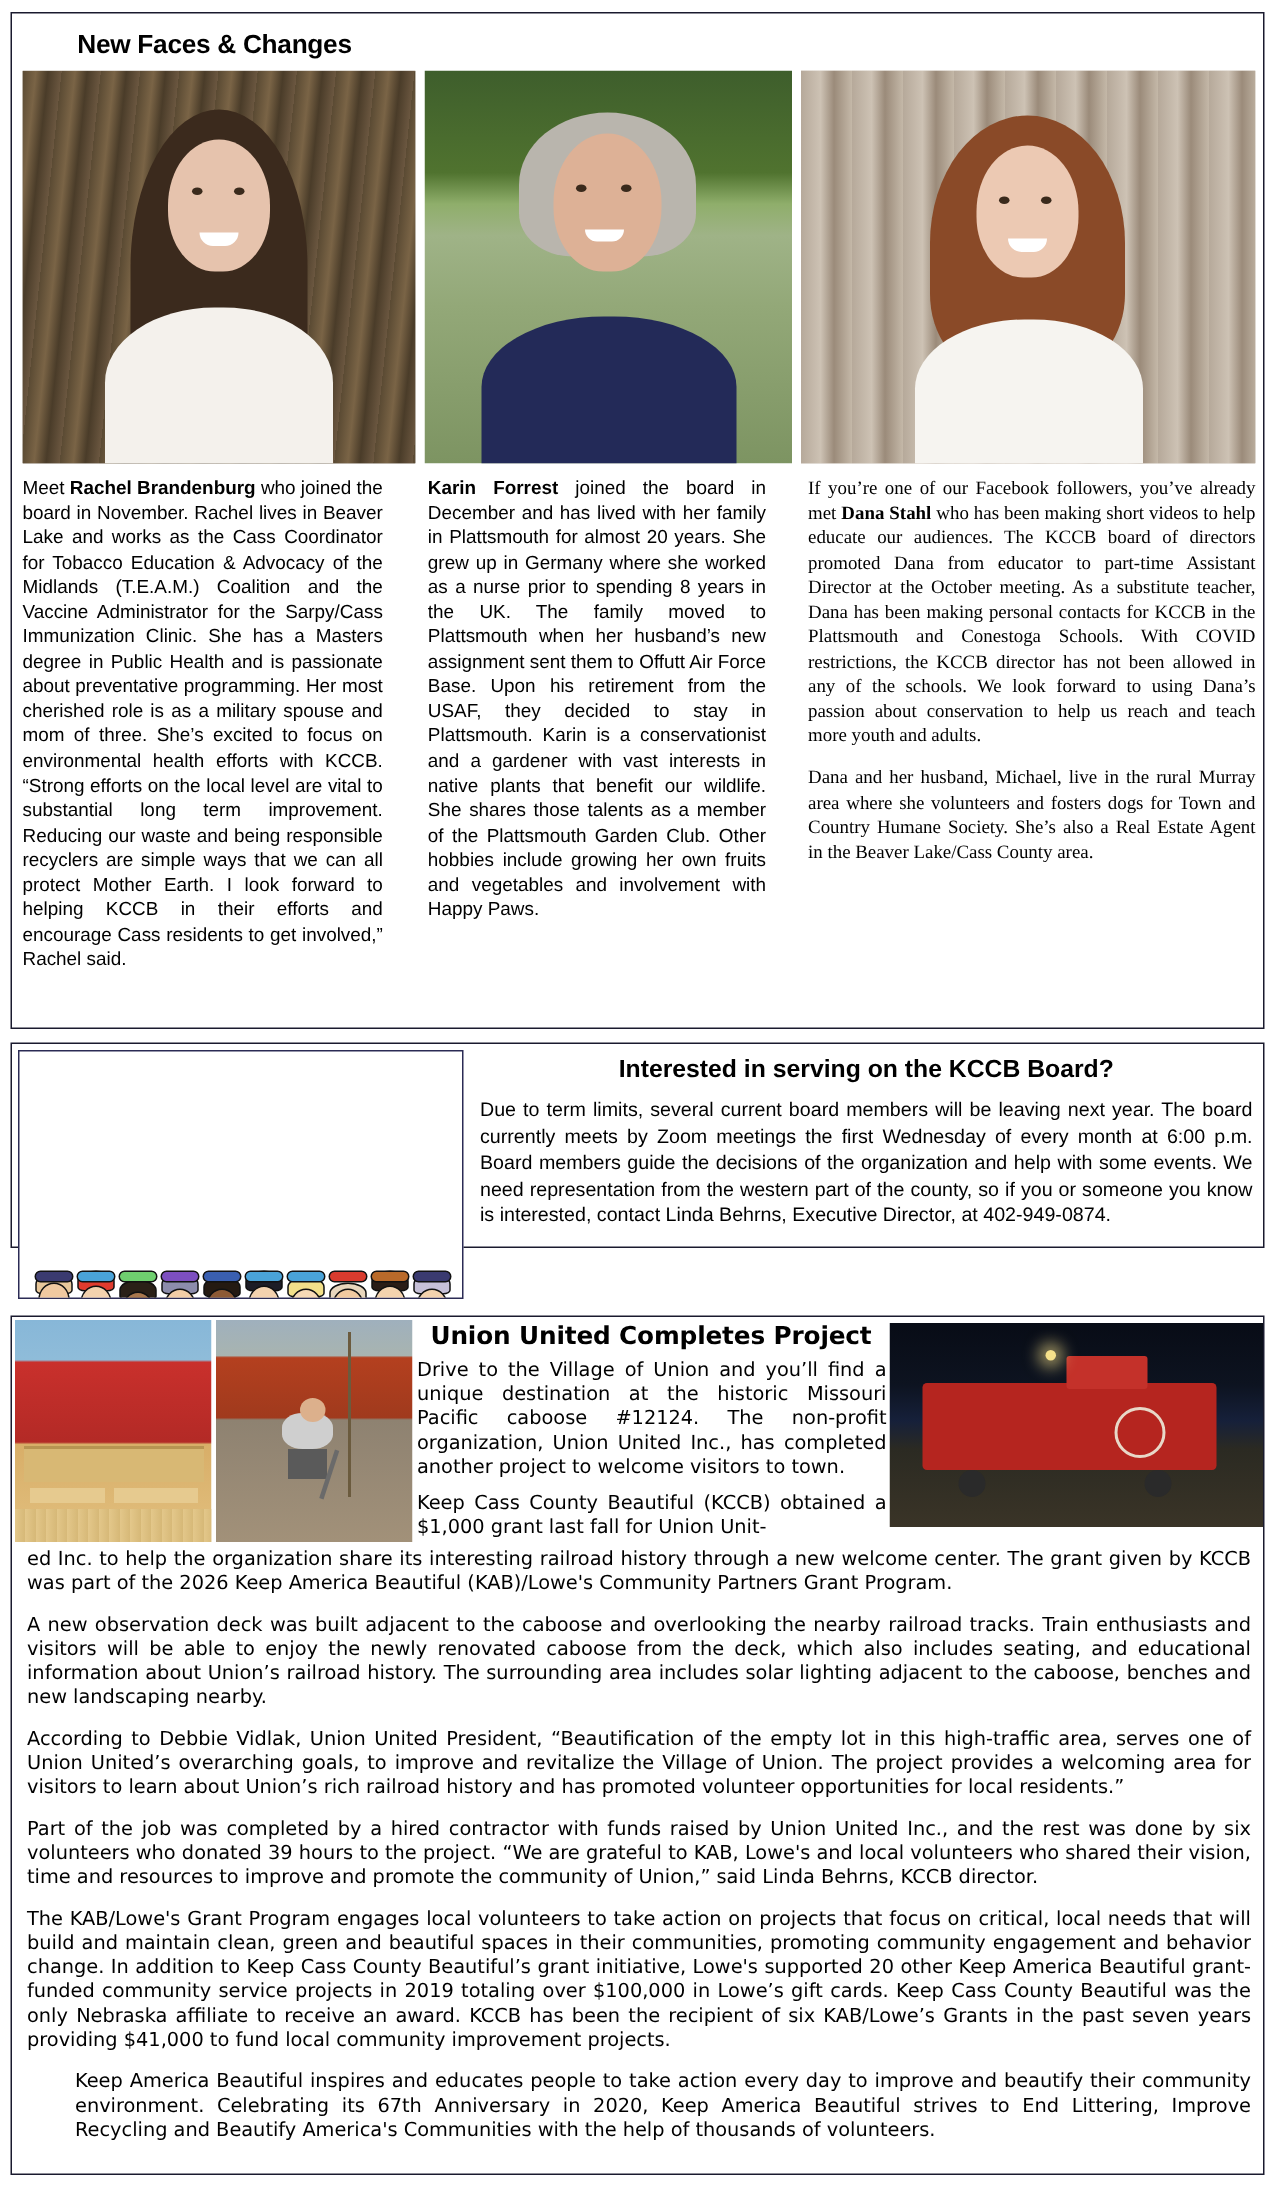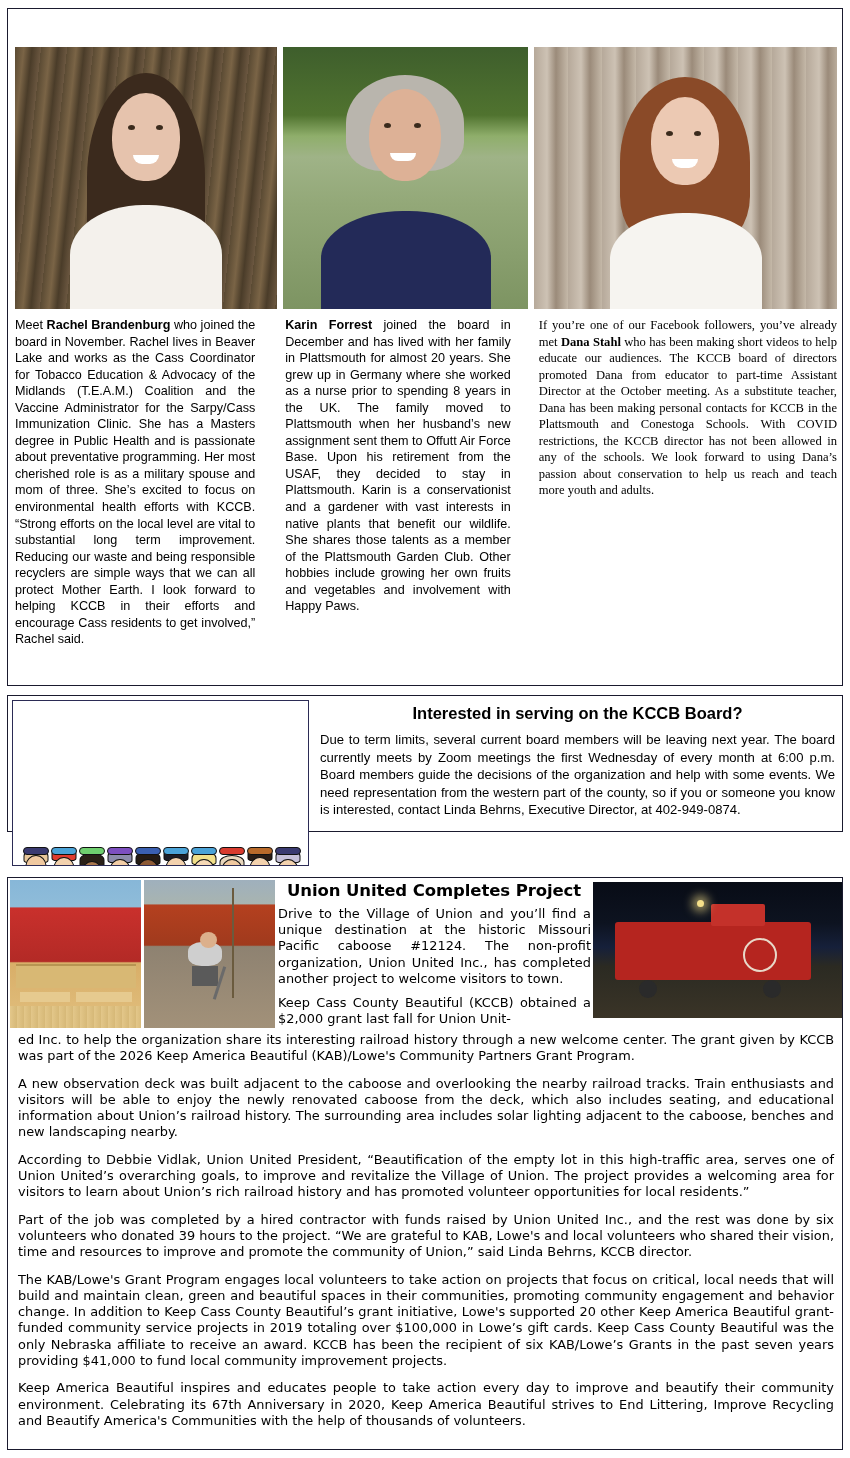--- a/index.html
+++ b/index.html
@@ -276,29 +276,30 @@
     left: 4px;
     top: 154px;
     width: 828px;
     padding: 0 6px 0 6px;
     box-sizing: border-box;
     font-size: 12.9px;
     line-height: 16.3px;
     text-align: justify;
   }
   .uu-body p { margin: 0 0 11px 0; }
-  .uu-body p:last-child { margin-bottom: 0; }
+  .uu-body p:last-child { margin-bottom: 0; margin-left: 32px; }
 </style>
 </head>
 <body>
 
 <div class="page">
 
   <section class="framed" id="new-faces">
 
+    <div class="nf-headline">New Faces &amp; Changes</div>
 
     <div class="nf-photos">
 
       <div class="photo photo-rachel">
         <div class="portrait-bg bark"></div>
         <div class="hair" style="left:72px;top:26px;width:118px;height:210px;background:#3b2a1d;"></div>
         <div class="head" style="left:97px;top:46px;width:68px;height:88px;background:#e6c3ad;"></div>
         <div class="eye" style="left:113px;top:78px;"></div>
         <div class="eye" style="left:141px;top:78px;"></div>
         <div class="smile" style="left:118px;top:108px;width:26px;height:9px;"></div>
@@ -331,20 +332,21 @@
       <div class="nf-col col-1">
         <p><span>Meet </span><b>Rachel Brandenburg</b><span> who joined the board in November. Rachel lives in Beaver Lake and works as the Cass Coordinator for Tobacco Education &amp; Advocacy of the Midlands (T.E.A.M.) Coalition and the Vaccine Administrator for the Sarpy/Cass Immunization Clinic. She has a Masters degree in Public Health and is passionate about preventative programming. Her most cherished role is as a military spouse and mom of three. She’s excited to focus on environmental health efforts with KCCB. “Strong efforts on the local level are vital to substantial long term improvement. Reducing our waste and being responsible recyclers are simple ways that we can all protect Mother Earth. I look forward to helping KCCB in their efforts and encourage Cass residents to get involved,” Rachel said.</span></p>
       </div>
 
       <div class="nf-col col-2">
         <p><b>Karin Forrest</b><span> joined the board in December and has lived with her family in Plattsmouth for almost 20 years. She grew up in Germany where she worked as a nurse prior to spending 8 years in the UK. The family moved to Plattsmouth when her husband’s new assignment sent them to Offutt Air Force Base. Upon his retirement from the USAF, they decided to stay in Plattsmouth. Karin is a conservationist and a gardener with  vast interests in native plants that benefit our wildlife. She shares those  talents as a member of the Plattsmouth Garden Club. Other hobbies include growing her own fruits and vegetables and involvement with Happy Paws.</span></p>
       </div>
 
       <div class="nf-col col-3">
         <p><span>If you’re one of our Facebook followers, you’ve already met </span><b>Dana Stahl</b><span> who has been making short videos to help educate our audiences. The KCCB board of directors promoted Dana from educator to part-time Assistant Director at the October meeting. As a substitute teacher, Dana has been making personal contacts for KCCB in the Plattsmouth and Conestoga Schools. With COVID restrictions, the KCCB director has not been allowed in any of the schools. We look forward to using Dana’s passion about conservation to help us reach and teach more youth and adults.</span></p>
+        <p>Dana and her husband, Michael, live in the rural Murray area where she volunteers and fosters dogs for Town and Country Humane Society. She’s also a Real Estate Agent in the Beaver Lake/Cass County area.</p>
       </div>
     </div>
   </section>
 
   <section class="framed" id="kccb-board">
 
     <div class="vol-art-wrap">
       <div class="vol-art">
 
         <div class="vol-person" style="left:2px;">
@@ -434,21 +436,21 @@
         <div style="position:absolute;left:56px;top:52px;width:17px;height:16px;border-radius:50%;background:#dcb08c;"></div>
         <div style="position:absolute;left:48px;top:86px;width:26px;height:20px;background:#5a5a5a;"></div>
         <div style="position:absolute;left:74px;top:86px;width:3px;height:34px;background:#6a6a6a;transform:rotate(18deg);"></div>
         <div style="position:absolute;left:88px;top:8px;width:2px;height:110px;background:#6b5b3e;"></div>
       </div>
 
       <div class="uu-headline">Union United Completes  Project</div>
 
       <div class="uu-intro">
         <p>Drive to the Village of Union and you’ll find a unique destination at the historic Missouri Pacific caboose #12124. The non-profit organization, Union United Inc., has completed another project to welcome visitors to town.</p>
-        <p>Keep Cass County Beautiful (KCCB) obtained a $2,000 grant last fall for Union Unit-</p>
+        <p>Keep Cass County Beautiful (KCCB) obtained a $1,000 grant last fall for Union Unit-</p>
       </div>
 
       <div class="uu-photo uu-photo-night">
         <div class="caboose-night"></div>
         <div style="position:absolute;left:22px;top:40px;width:196px;height:58px;background:#b5251f;border-radius:3px;"></div>
         <div style="position:absolute;left:118px;top:22px;width:54px;height:22px;background:#c4312a;border-radius:2px;"></div>
         <div style="position:absolute;left:150px;top:56px;width:30px;height:30px;border:2px solid #e8d8c8;border-radius:50%;"></div>
         <div style="position:absolute;left:46px;top:98px;width:18px;height:18px;background:#2a2a2a;border-radius:50%;"></div>
         <div style="position:absolute;left:170px;top:98px;width:18px;height:18px;background:#2a2a2a;border-radius:50%;"></div>
         <div style="position:absolute;left:104px;top:18px;width:7px;height:7px;background:#f5e08a;border-radius:50%;box-shadow:0 0 10px 5px rgba(245,224,138,.6);"></div>

